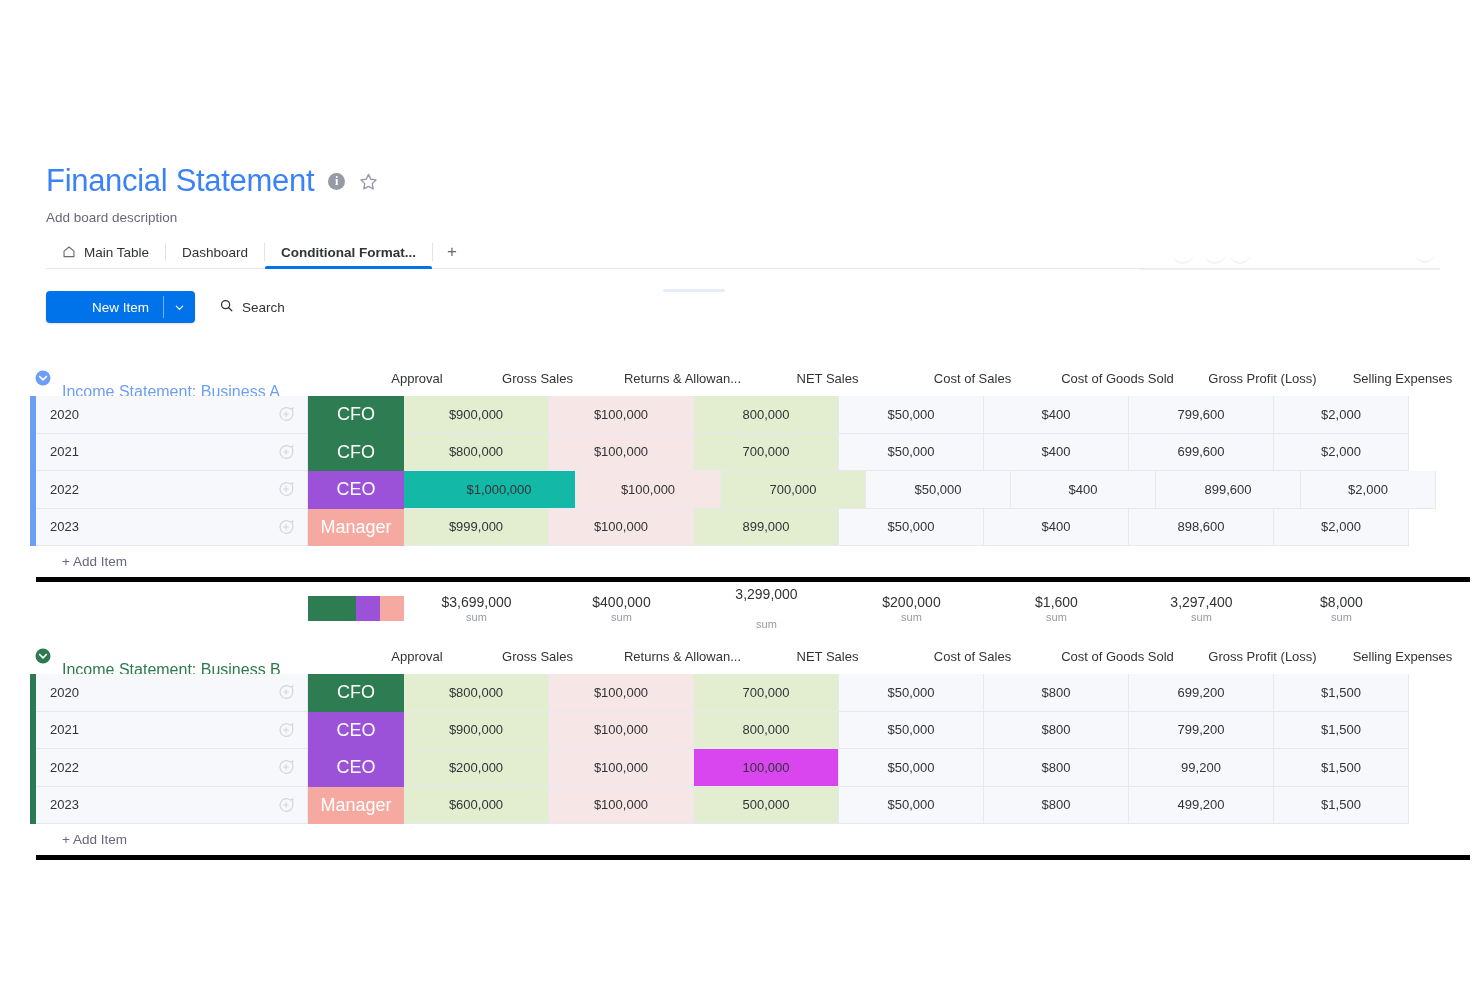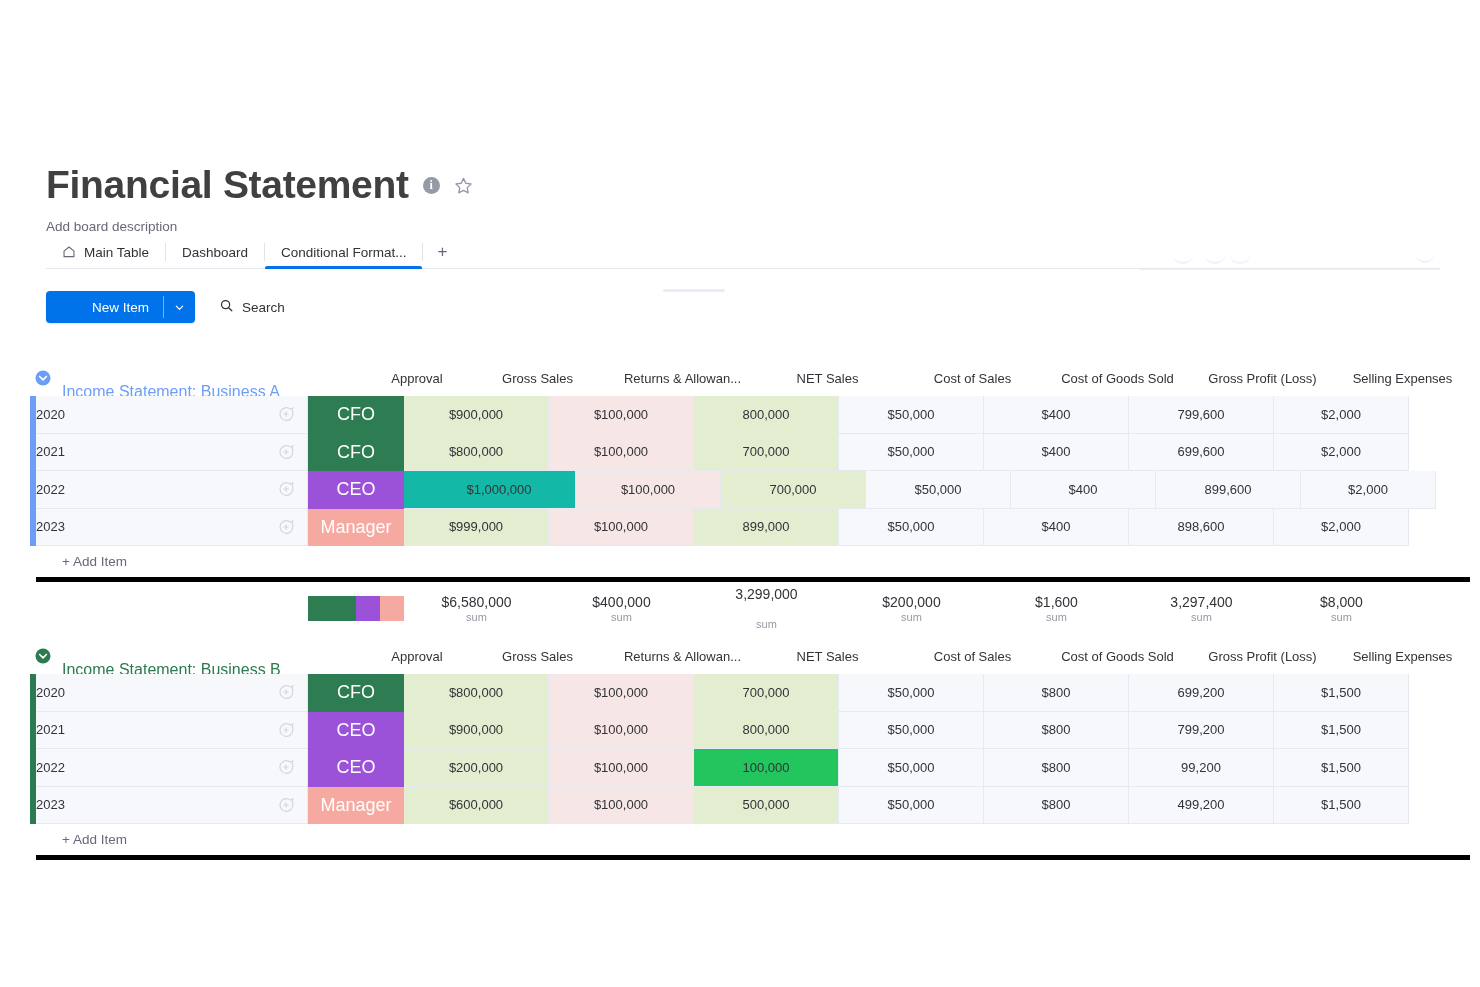--- a/index.html
+++ b/index.html
@@ -27,21 +27,21 @@
   }
   .artifact-circle {
     position: absolute; width: 20px; height: 10px; border-bottom: 2px solid #eff0f5;
     border-radius: 0 0 14px 14px;
   }
 
   
   .board-header { position: absolute; left: 46px; top: 164px; }
   .title-row { display: flex; align-items: center; gap: 14px; }
   .board-title {
-    font-size: 39px; font-weight: 700; color: #404040; letter-spacing: -.3px;
+    font-size: 31px; font-weight: 400; color: #3b82f6; letter-spacing: -.3px;
     line-height: 1.1;
   }
   .info-icon {
     width: 17px; height: 17px; border-radius: 50%; background: #9699a6;
     color: #fff; font-size: 12px; font-weight: 700; line-height: 17px;
     text-align: center; font-family: "Liberation Serif", serif; display: inline-block;
   }
   .star-icon { width: 19px; height: 19px; display: inline-block; }
   .board-desc {
     margin-top: 12px; font-size: 13.5px; color: #676879;
@@ -50,21 +50,21 @@
   
   .tabs {
     position: absolute; left: 46px; top: 236px; display: flex; align-items: stretch;
     border-bottom: 1px solid #e6e9ef; width: 1394px; height: 33px;
   }
   .tab {
     display: flex; align-items: center; gap: 8px;
     padding: 0 16px; font-size: 13.5px; color: #323338; cursor: pointer;
     position: relative; white-space: nowrap;
   }
-  .tab.active { font-weight: 400; }
+  .tab.active { font-weight: 700; }
   .tab.active::after {
     content: ""; position: absolute; left: 0; right: 0; bottom: -1px; height: 3px;
     background: #0073ea; border-radius: 2px 2px 0 0;
   }
   .tab-sep { width: 1px; background: #e0e2ea; margin: 7px 0; }
   .tab-add { padding: 0 14px; font-size: 17px; color: #676879; display: flex; align-items: center; cursor: pointer;}
   .home-ico { width: 14px; height: 14px; display: inline-block; }
 
   
   .toolbar { position: absolute; left: 46px; top: 291px; display: flex; align-items: center; gap: 24px; }
@@ -95,21 +95,21 @@
 
   .rows { }
   .row { display: flex; align-items: stretch; height: 37.5px; position: relative; }
   .row .bar { width: 6px; flex: 0 0 6px; }
   .cell {
     border-right: 1px solid #e6e9ef; border-bottom: 1px solid #e6e9ef;
     display: flex; align-items: center; justify-content: center;
     font-size: 13px; color: #323338; background: #f7f8fb; overflow: hidden;
   }
   .cell.name {
-    justify-content: flex-start; padding-left: 0; background: #f7f8fb;
+    justify-content: flex-start; padding-left: 14px; background: #f7f8fb;
     position: relative;
   }
   .cell.name .txt { flex: 1 1 auto; }
   .chat-ico { width: 18px; height: 18px; margin-right: 12px; flex: 0 0 auto; opacity: .55; }
   .cell.status { color: #fff; font-size: 18px; border-right: none; border-bottom: none; }
 
   .additem {
     display: flex; align-items: center; height: 36px;
   }
   .additem .bar { width: 6px; flex: 0 0 6px; }
@@ -300,21 +300,21 @@
         <div class="sumrow">
           <div style="width: 278px;"></div>
           <div class="sumcell" style="width: 96px;">
             <div class="stackbar">
               <i style="background: rgb(46, 125, 82); width: 50%;"></i>
               <i style="background: rgb(155, 82, 217); width: 25%;"></i>
               <i style="background: rgb(245, 169, 160); width: 25%;"></i>
             </div>
           </div>
           <div class="sumcell" style="width: 145px;">
-            <div class="v">$6,580,000</div>
+            <div class="v">$3,699,000</div>
             <div class="l">sum</div>
           </div>
           <div class="sumcell" style="width: 145px;">
             <div class="v">$400,000</div>
             <div class="l">sum</div>
           </div>
           <div class="sumcell" style="width: 145px; gap: 16px;">
             <div class="v">3,299,000</div>
             <div class="l">sum</div>
           </div>
@@ -399,21 +399,21 @@
               <span class="txt">2022</span>
               <span class="chat-ico"><svg viewBox="0 0 24 24" width="18" height="18" fill="none" stroke="#b7bac4" stroke-width="1.6" stroke-linecap="round">
                   <path d="M21 12a8.5 8.5 0 1 1-3.2-6.6L21 4l-.6 3.4A8.4 8.4 0 0 1 21 12z"></path>
                   <line x1="12" y1="9" x2="12" y2="15"></line>
                   <line x1="9" y1="12" x2="15" y2="12"></line>
                 </svg></span>
             </div>
             <div class="cell status" style="width: 96px; background: rgb(155, 82, 217);">CEO</div>
             <div class="cell" style="width: 145px; background: rgb(227, 238, 208);">$200,000</div>
             <div class="cell" style="width: 145px; background: rgb(247, 230, 230);">$100,000</div>
-            <div class="cell" style="width: 145px; background: #22c55e;">100,000</div>
+            <div class="cell" style="width: 145px; background: #d946ef;">100,000</div>
             <div class="cell" style="width: 145px;">$50,000</div>
             <div class="cell" style="width: 145px;">$800</div>
             <div class="cell" style="width: 145px;">99,200</div>
             <div class="cell" style="width: 135px;">$1,500</div>
           </div>
           <div class="row">
             <div class="bar" style="background: rgb(44, 122, 79);"></div>
             <div class="cell name" style="width: 272px;">
               <span class="txt">2023</span>
               <span class="chat-ico"><svg viewBox="0 0 24 24" width="18" height="18" fill="none" stroke="#b7bac4" stroke-width="1.6" stroke-linecap="round">

